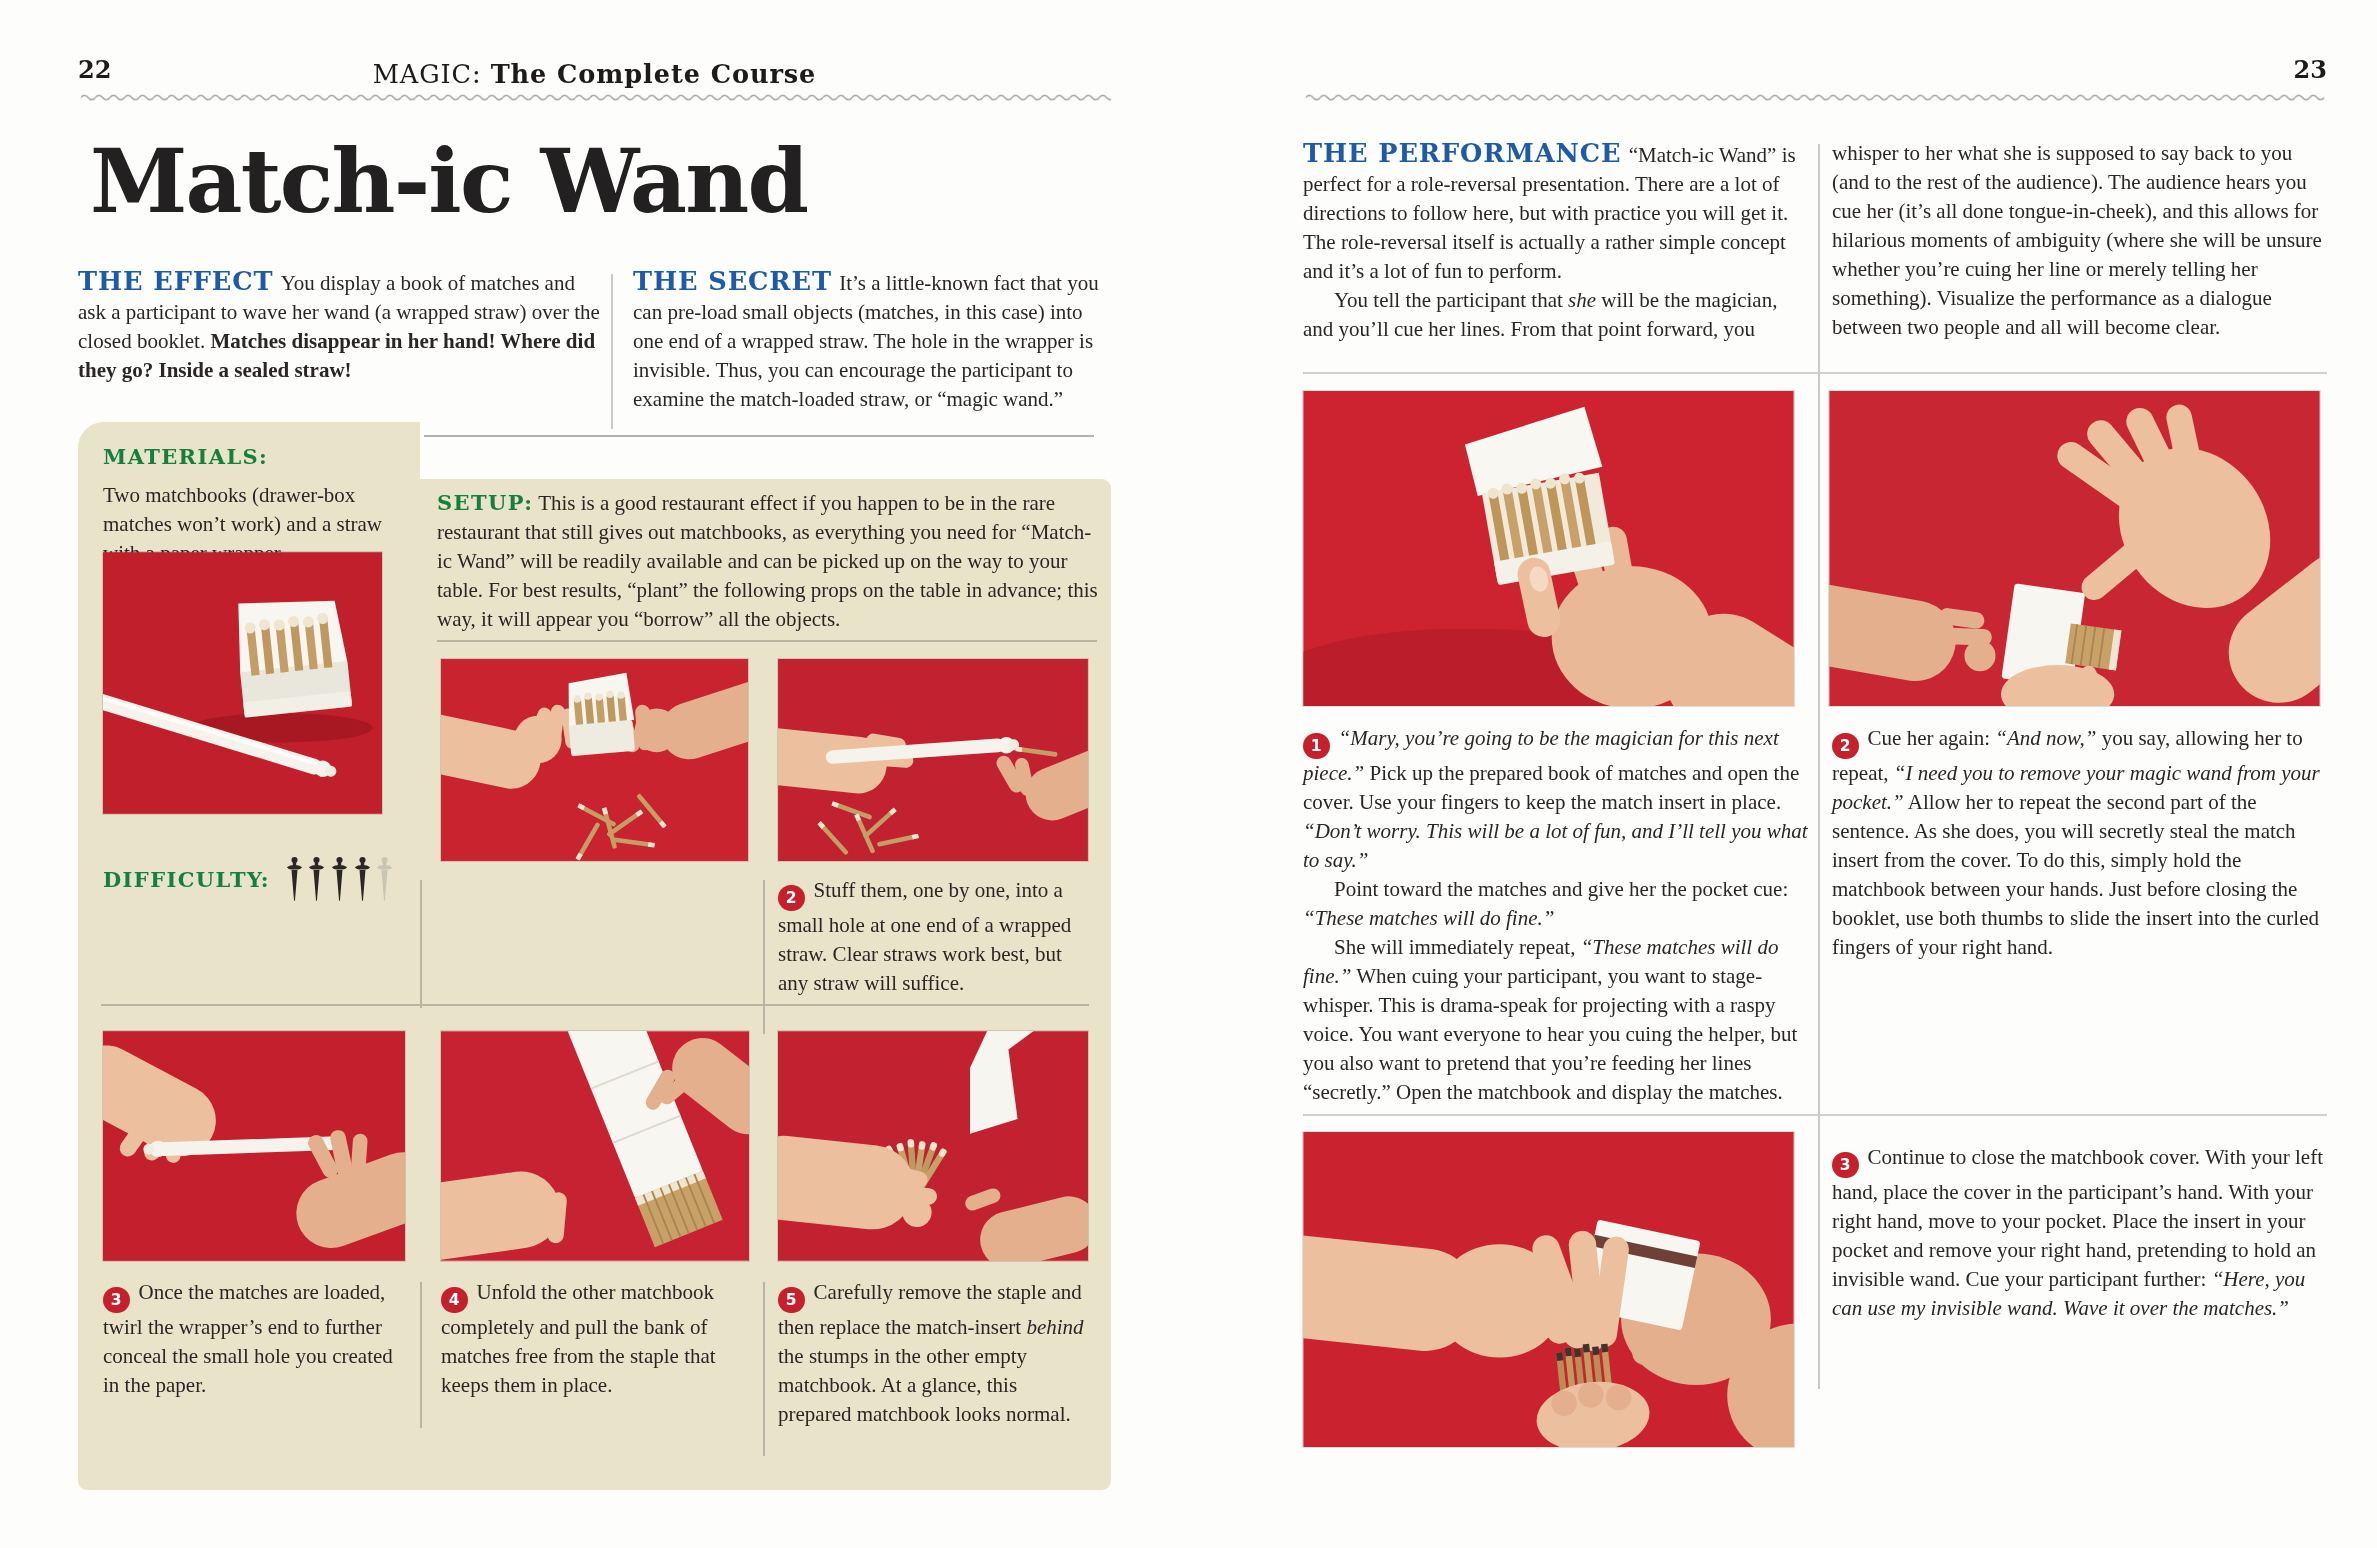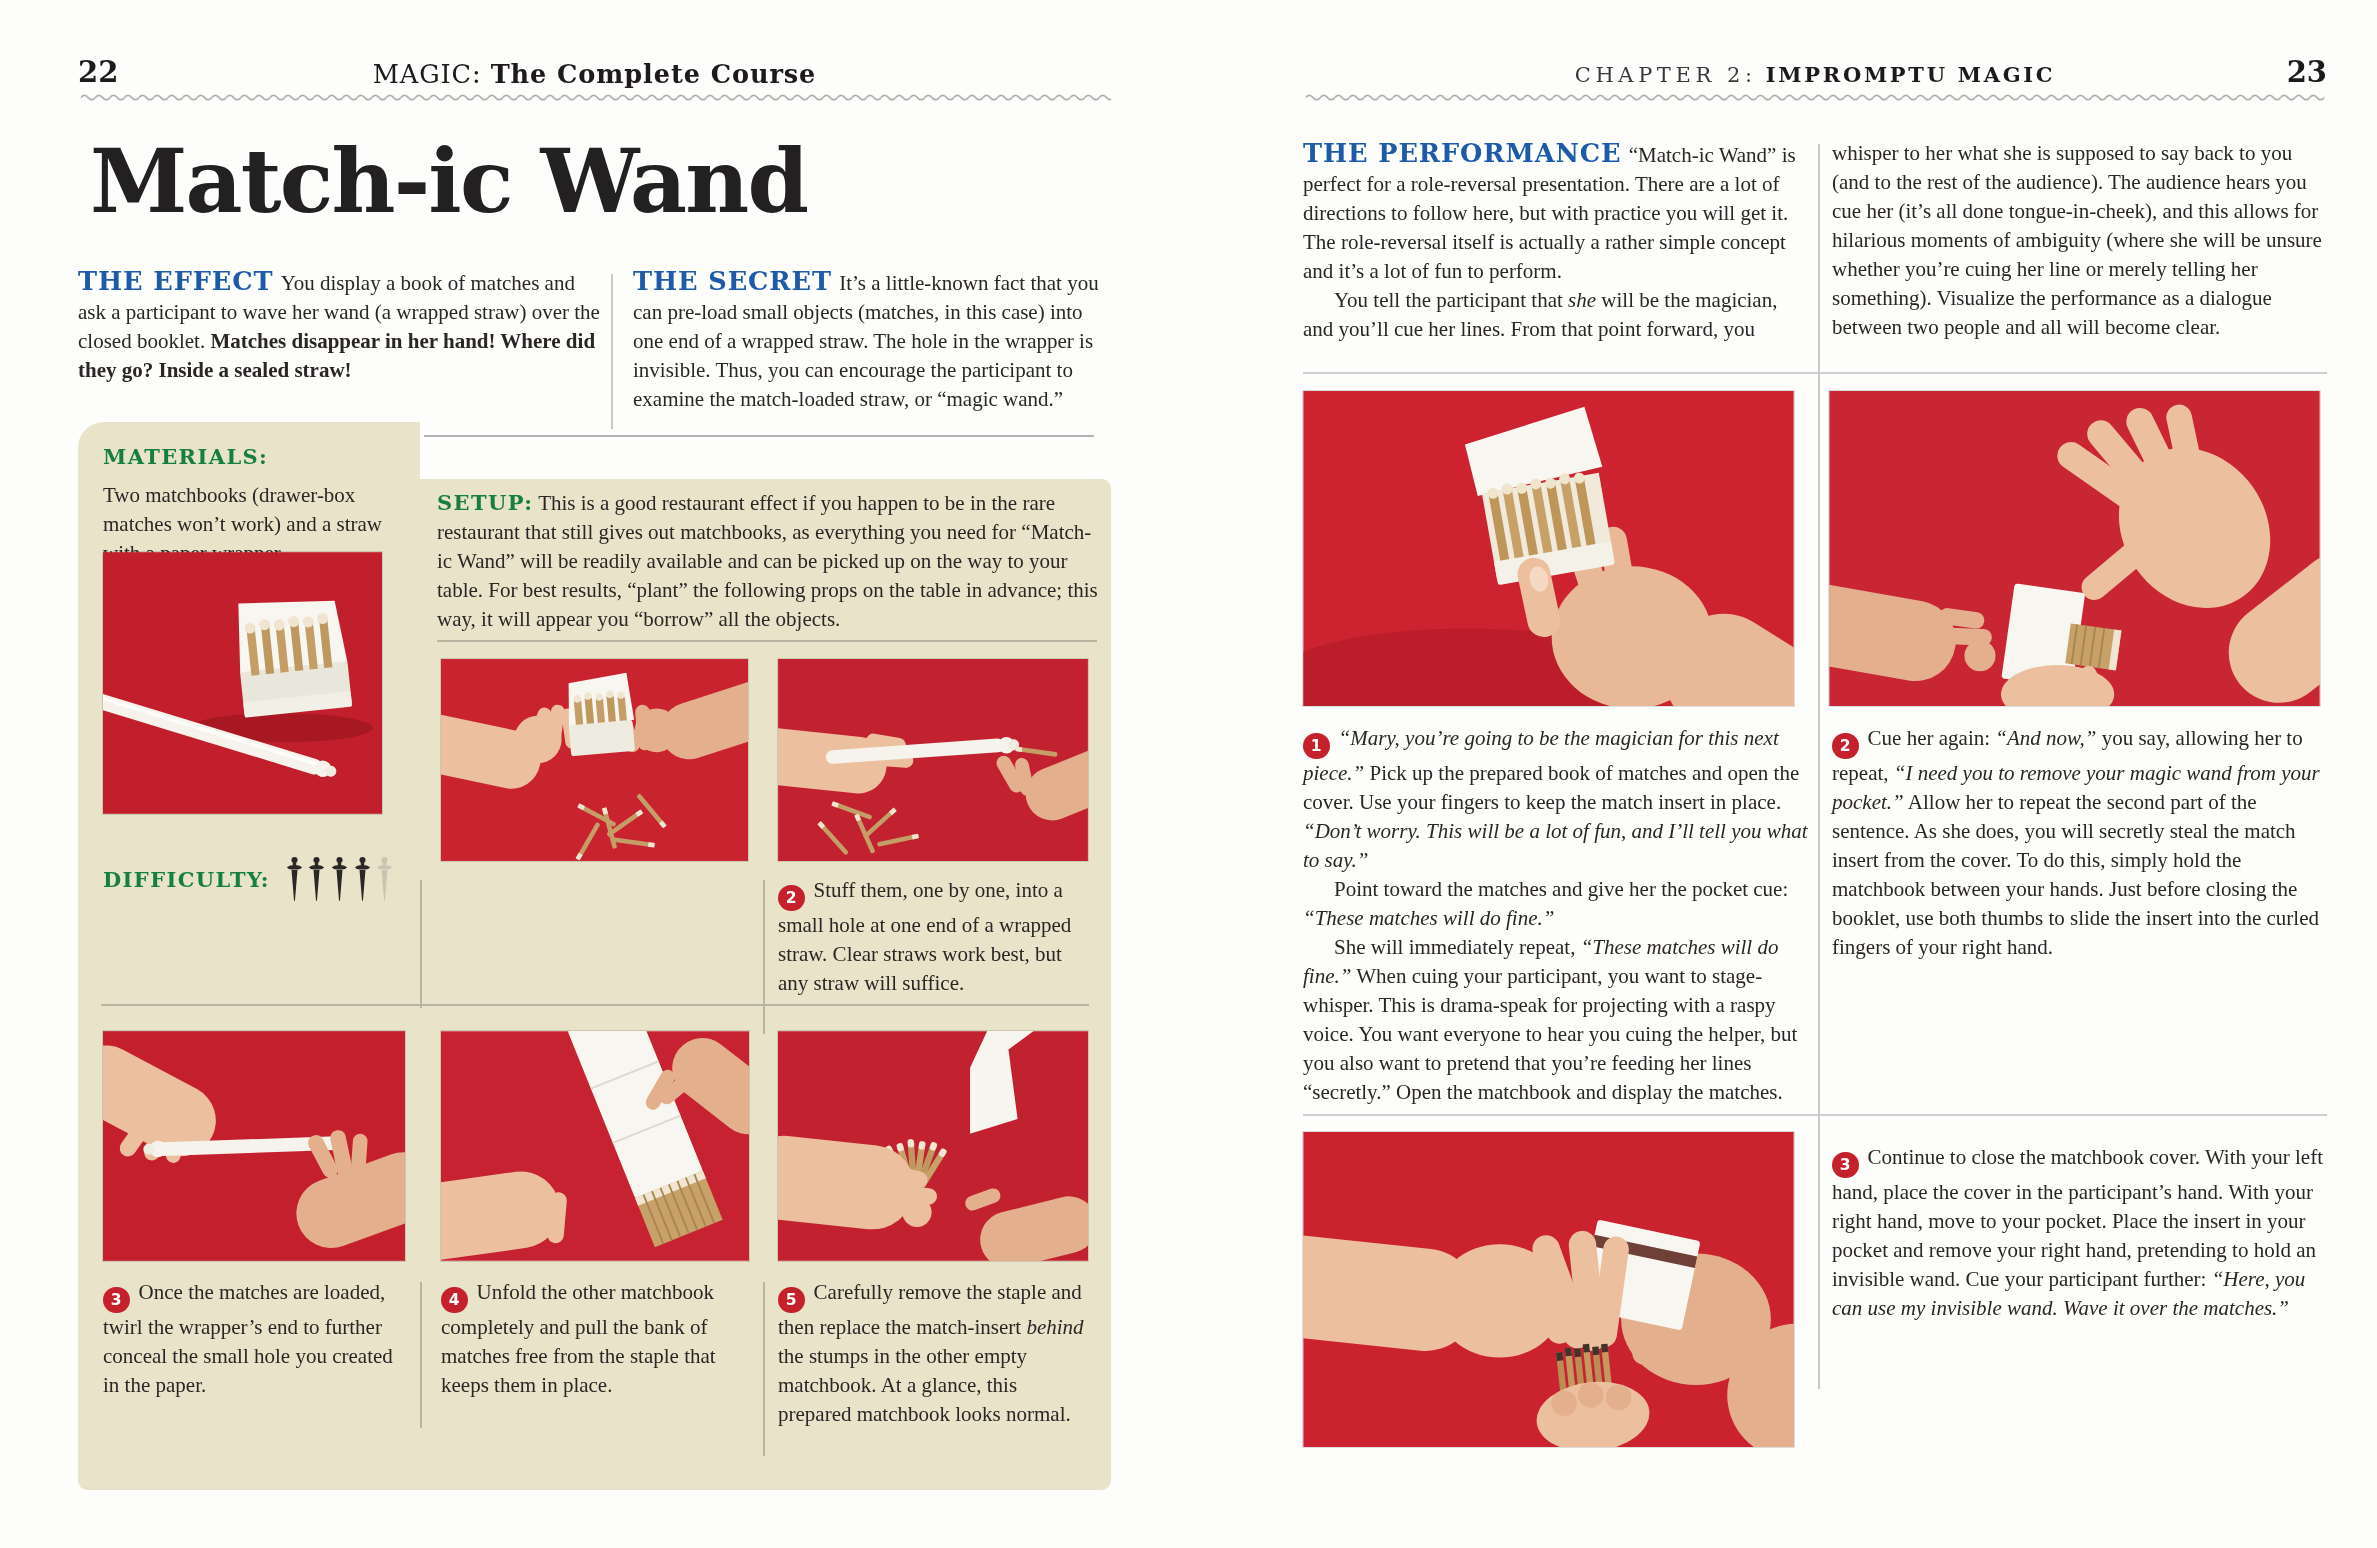--- a/index.html
+++ b/index.html
@@ -1,19 +1,19 @@
 <!DOCTYPE html>
 <html style="font-size:14.6px"><head>
 <meta charset="utf-8">
 <style>
   html,body{margin:0;padding:0;background:#ffffff;}
   .stage{position:relative;width:2377px;height:1548px;background:#fdfdfc;overflow:hidden;
          font-family:"Liberation Serif",serif;color:#2b2626;}
   .abs{position:absolute;}
-  .page-num{font-family:"DejaVu Serif",serif;font-weight:bold;font-size:29px;color:#1e1a1b;}
+  .page-num{font-family:"DejaVu Serif",serif;font-weight:bold;font-size:24px;color:#1e1a1b;}
   .runhead{font-family:"DejaVu Serif",serif;font-size:25.6px;letter-spacing:0.9px;color:#1e1a1b;text-align:center;}
   .runhead .bk{font-weight:normal;margin-right:9.1px;margin-top:12px;}
   .runhead .bt{font-weight:bold;}
   .chaphead{font-family:"DejaVu Serif",serif;font-size:21px;color:#3c3839;text-align:center;}
   .chaphead .ch{font-weight:normal;letter-spacing:4.6px;margin-right:9.1px;}
   .chaphead .ct{font-weight:bold;letter-spacing:2.7px;color:#1e1a1b;}
   .title{font-family:"DejaVu Serif",serif;font-weight:bold;font-size:88px;letter-spacing:-1.8px;color:#232021;line-height:1;}
   .lead{font-size:21px;line-height:29px;}
   .lead-label{font-family:"DejaVu Serif",serif;font-weight:bold;color:#1d5aa8;font-size:25.6px;letter-spacing:0.9px;margin-right:7.3px;}
   .redlab{font-family:"DejaVu Serif",serif;font-weight:bold;color:#15803d;font-size:21px;letter-spacing:1.4px;}
@@ -356,23 +356,20 @@
   </div>
   <div class="abs cap step" style="left:441px;top:1278px;width:308px;">
     <p><span class="badge">4</span><span><span>Unfold the other matchbook completely and pull the bank of matches free from the staple that keeps them in place.</span></span></p>
   </div>
   <div class="abs cap step" style="left:778px;top:1278px;width:315px;">
     <p><span class="badge">5</span><span><span>Carefully remove the staple and then replace the match-insert </span><span style="font-style: italic;">behind</span><span> the stumps in the other empty matchbook. At a glance, this prepared matchbook looks normal.</span></span></p>
   </div>
   <div class="abs vrule-beige" style="left:420px;top:1282px;height:146px;"></div>
   <div class="abs vrule-beige" style="left:763px;top:1282px;height:174px;"></div>
 
-  <div class="abs chaphead" style="left:1303px;top:62px;width:1024px;">
-    <span class="ch">CHAPTER 2:</span><span class="ct">IMPROMPTU MAGIC</span>
-  </div>
   <div class="abs page-num" style="left:2268px;top:55px;width:59px;text-align:right;">23</div>
   <svg class="abs" style="left:1303px;top:93px;" width="1024" height="9.1" viewBox="0 0 1120 10">
     <defs>
         <pattern id="wv2" width="16" height="10" patternUnits="userSpaceOnUse">
       <path d="M0 5 Q4 0 8 5 T16 5" fill="none" stroke="#9b9b9b" stroke-width="1.6"></path>
     </pattern>
       </defs>
     <rect width="1120" height="10" fill="url(#wv2)"></rect>
   </svg>
 

